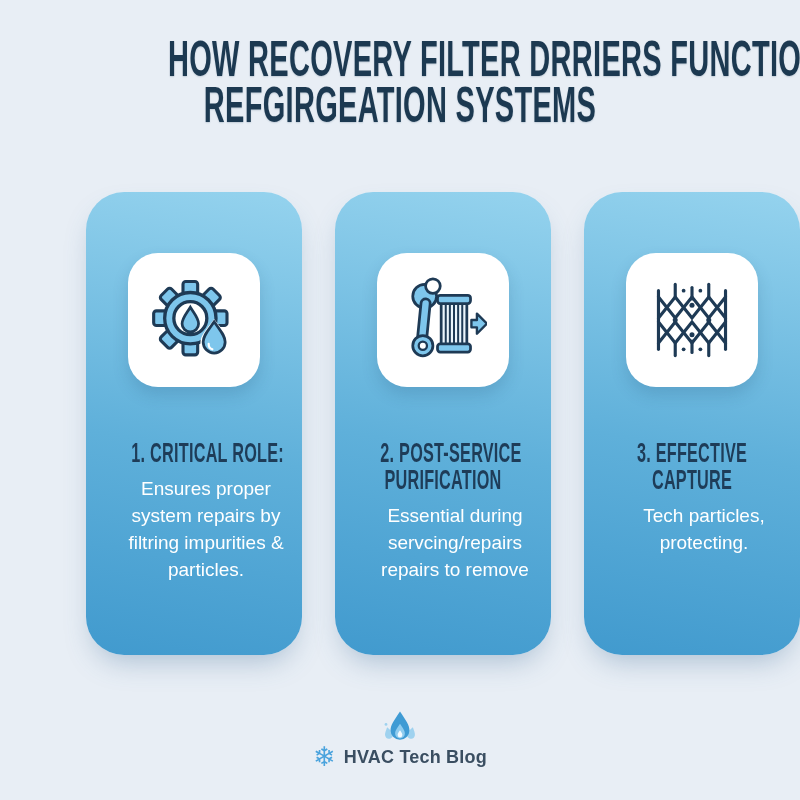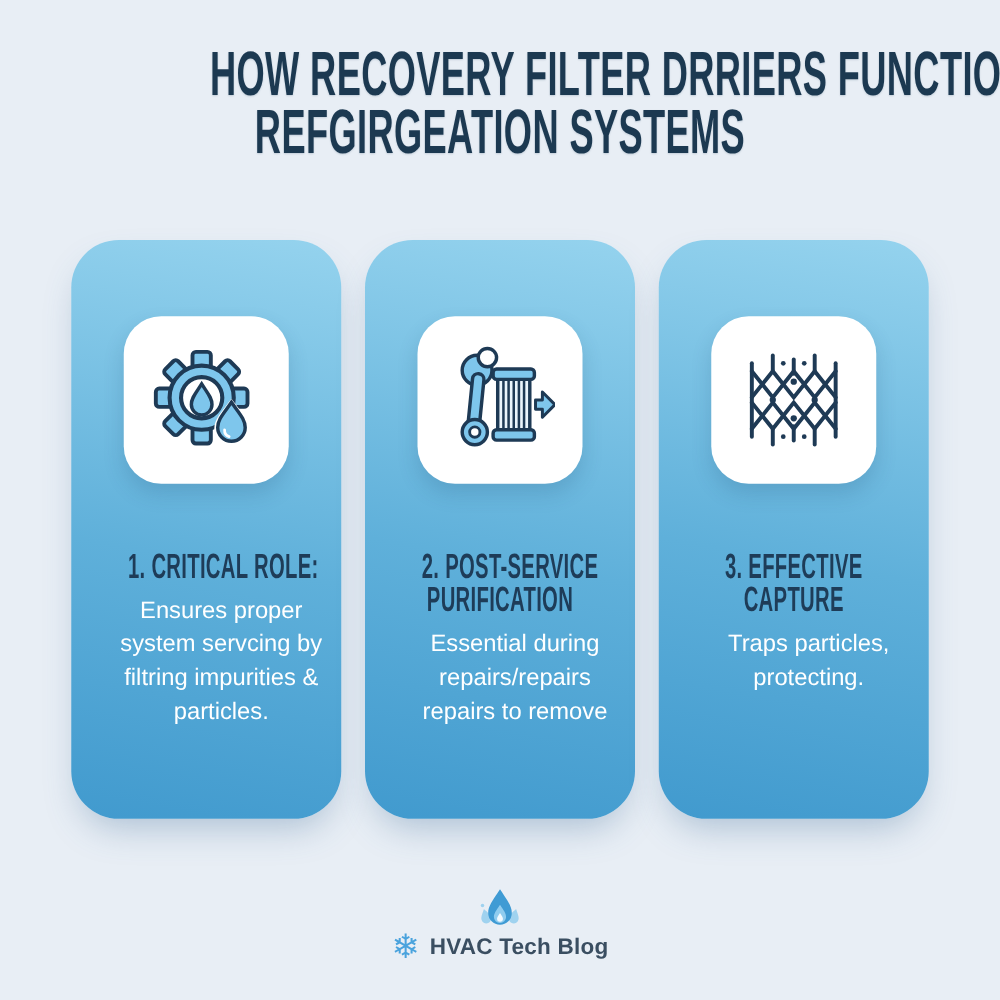--- a/index.html
+++ b/index.html
@@ -21,21 +21,21 @@
     letter-spacing:.5px;
     transform:scaleX(.58);
     transform-origin:50% 50%;
     white-space:nowrap;
     text-shadow:0 1px 2px rgba(30,60,90,.18);
   }
   .title-line{display:block;}
   
   .cards{
     position:absolute;top:192px;left:0;width:800px;
-    display:flex;justify-content:center;gap:19px;
+    display:flex;justify-content:flex-end;gap:33px;
   }
   .card{
     width:216px;height:463px;
     border-radius:38px;
     background:linear-gradient(190deg,#95d3ee 0%,#5fb0da 55%,#419ace 100%);
     box-shadow:0 14px 28px -8px rgba(60,105,150,.35);
     text-align:center;
   }
   .icon-tile{
     width:132px;height:134px;
@@ -116,21 +116,21 @@
             <path d="M-6,8 a6,6 0 0 0 4,6" fill="none" stroke="#ffffff" stroke-width="2.4" stroke-linecap="round"></path>
           </g>
         </svg>
       </div>
       <div class="card-heading">
         <span class="heading-line">1. CRITICAL ROLE:</span>
         <span class="heading-line"></span>
       </div>
       <div class="card-body">
         <span class="body-line">Ensures proper</span>
-        <span class="body-line">system servcing by</span>
+        <span class="body-line">system repairs by</span>
         <span class="body-line">filtring impurities &amp;</span>
         <span class="body-line">particles.</span>
       </div>
     </div>
 
     <div class="card">
       <div class="icon-tile">
         <svg width="88" height="88" viewBox="0 0 96 96">
 
           <circle cx="28" cy="22" r="13" fill="#7ec6ec" stroke="#1e3a55" stroke-width="3"></circle>
@@ -153,21 +153,21 @@
 
           <path d="M79,48 h6 v-7 l11,11 -11,11 v-7 h-6 z" fill="#7ec6ec" stroke="#1e3a55" stroke-width="2.6" stroke-linejoin="round"></path>
         </svg>
       </div>
       <div class="card-heading">
         <span class="heading-line">2. POST-SERVICE</span>
         <span class="heading-line">PURIFICATION</span>
       </div>
       <div class="card-body">
         <span class="body-line">Essential during</span>
-        <span class="body-line">repairs/repairs</span>
+        <span class="body-line">servcing/repairs</span>
         <span class="body-line">repairs to remove</span>
       </div>
     </div>
 
     <div class="card">
       <div class="icon-tile">
         <svg width="88" height="88" viewBox="0 0 84 84">
           <g fill="none" stroke="#1e3a55" stroke-width="3" stroke-linecap="round">
             <path d="M10,14 V70"></path>
             <path d="M74,14 V70"></path>
@@ -192,21 +192,21 @@
             <circle cx="34" cy="70" r="1.8"></circle>
             <circle cx="50" cy="70" r="1.8"></circle>
           </g>
         </svg>
       </div>
       <div class="card-heading">
         <span class="heading-line">3. EFFECTIVE</span>
         <span class="heading-line">CAPTURE</span>
       </div>
       <div class="card-body">
-        <span class="body-line">Traps particles,</span>
+        <span class="body-line">Tech particles,</span>
         <span class="body-line">protecting.</span>
         <span class="body-line"></span>
       </div>
     </div>
 
   </div>
 
   <div class="flame-wrap">
     <svg width="42" height="42" viewBox="0 0 48 48">
       <g transform="translate(11,31) rotate(-14) scale(0.5)">

